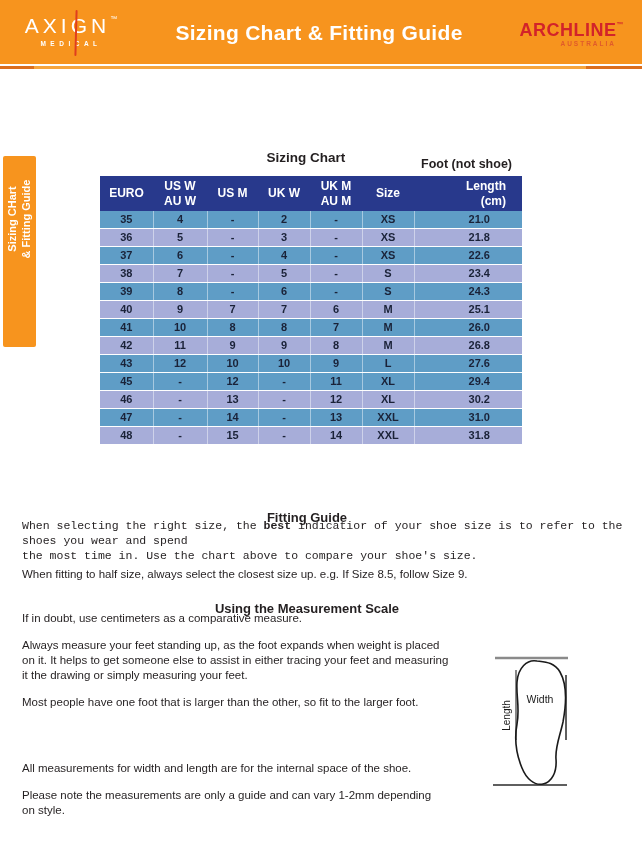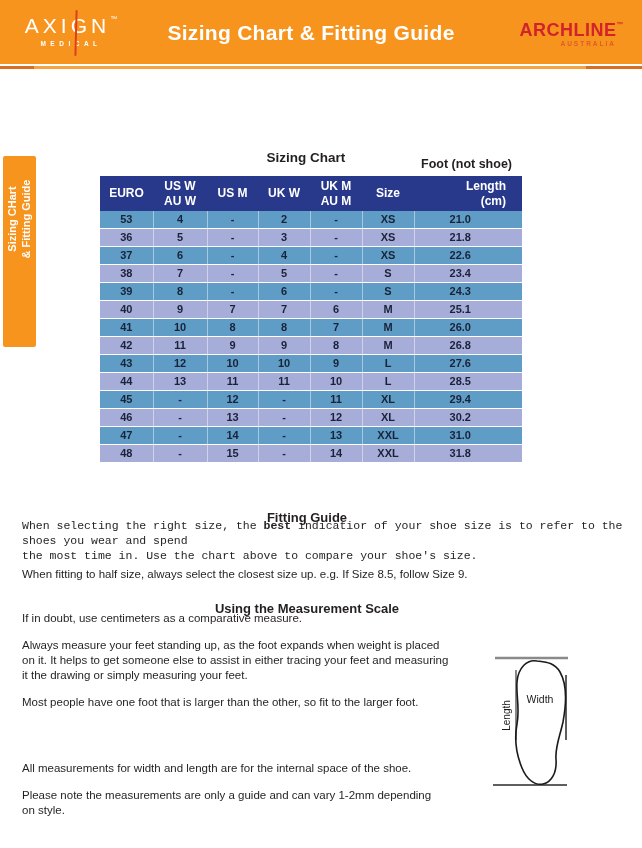--- a/index.html
+++ b/index.html
@@ -14,21 +14,21 @@
   .header-underline {
     position: absolute; left: 0; top: 66px; width: 642px; height: 3px;
     background: linear-gradient(90deg, #DB6E1E 0 34px, #F6A53E 34px 586px, #DB6E1E 586px 100%);
   }
   .axign { position: absolute; left: 24px; top: 15px; width: 94px; text-align: center; color: #fff; }
   .axign-name { font-size: 21px; font-weight: 400; letter-spacing: 4px; line-height: 1; position: relative; }
   .axign-tm { font-size: 7px; vertical-align: top; letter-spacing: 0; }
   .axign-sub { font-size: 6.5px; font-weight: 700; letter-spacing: 4.5px; margin-top: 4px; }
   .axign-spine { position: absolute; left: 51px; top: -5px; width: 2px; height: 46px; background: #E03E1E; border-radius: 2px; transform: rotate(1.5deg); }
   .doc-title {
-    position: absolute; left: 136px; top: 21px; width: 350px; text-align: center;
+    position: absolute; left: 144px; top: 21px; width: 350px; text-align: center;
     color: #fff; font-size: 21px; font-weight: 700; letter-spacing: 0.3px;
   }
   .archline { position: absolute; right: 18px; top: 21px; text-align: right; }
   .archline-name { color: #D2232A; font-size: 18px; font-weight: 700; letter-spacing: 0.5px; line-height: 1; }
   .archline-tm { font-size: 7px; vertical-align: top; }
   .archline-sub { color: #E05A2B; font-size: 6.5px; font-weight: 700; letter-spacing: 2px; margin-top: 1px; margin-right: 8px; }
 
   
   .side-tab { position: absolute; left: 3px; top: 156px; width: 33px; height: 191px; background: #F7941E; border-radius: 2px; }
   .side-tab-inner {
@@ -48,21 +48,21 @@
   .size-table th {
     background: #28398C; color: #fff; font-size: 12px; height: 35px;
     vertical-align: middle; text-align: center; white-space: pre-line; line-height: 1.2; font-weight: 700;
   }
   .size-table th:last-child { text-align: right; padding-right: 16px; }
   .size-table td {
     height: 17.7px; text-align: center; font-size: 11px; color: #1A2238;
     border-bottom: 1px solid #fff; padding: 0; line-height: 17px;
   }
   .size-table td:not(:last-child) { border-right: 1px solid rgba(255,255,255,0.45); }
-  .size-table td:last-child { padding-right: 16px; }
+  .size-table td:last-child { text-align: right; padding-right: 32px; }
   .row-steel td { background: #5F9DC6; }
   .row-lav td   { background: #A7ADD9; }
 
   
   .section-heading { position: absolute; left: 0; width: 614px; text-align: center; font-size: 13px; font-weight: 700; margin-top: 16px; }
   .h-fitting { top: 494px; }
   .h-measure { top: 585px; }
   .para { position: absolute; left: 22px; font-size: 11.5px; line-height: 15px; white-space: pre-line; color: #231F20; }
   .p1 { top: 518px; width: 606px; font-family: Liberation Mono, monospace; }
   .p2 { top: 560px; width: 606px; margin-top: 7px; }
@@ -128,21 +128,21 @@
       <th>UK W</th>
       <th>UK M
 AU M</th>
       <th>Size</th>
       <th>Length
 (cm)</th>
     </tr>
   </thead>
   <tbody>
       <tr class="row-steel">
-        <td>53</td>
+        <td>35</td>
         <td>4</td>
         <td>-</td>
         <td>2</td>
         <td>-</td>
         <td>XS</td>
         <td>21.0</td>
       </tr>
       <tr class="row-lav">
         <td>36</td>
         <td>5</td>
@@ -207,29 +207,20 @@
         <td>26.8</td>
       </tr>
       <tr class="row-steel">
         <td>43</td>
         <td>12</td>
         <td>10</td>
         <td>10</td>
         <td>9</td>
         <td>L</td>
         <td>27.6</td>
-      </tr>
-      <tr class="row-lav">
-        <td>44</td>
-        <td>13</td>
-        <td>11</td>
-        <td>11</td>
-        <td>10</td>
-        <td>L</td>
-        <td>28.5</td>
       </tr>
       <tr class="row-steel">
         <td>45</td>
         <td>-</td>
         <td>12</td>
         <td>-</td>
         <td>11</td>
         <td>XL</td>
         <td>29.4</td>
       </tr>

